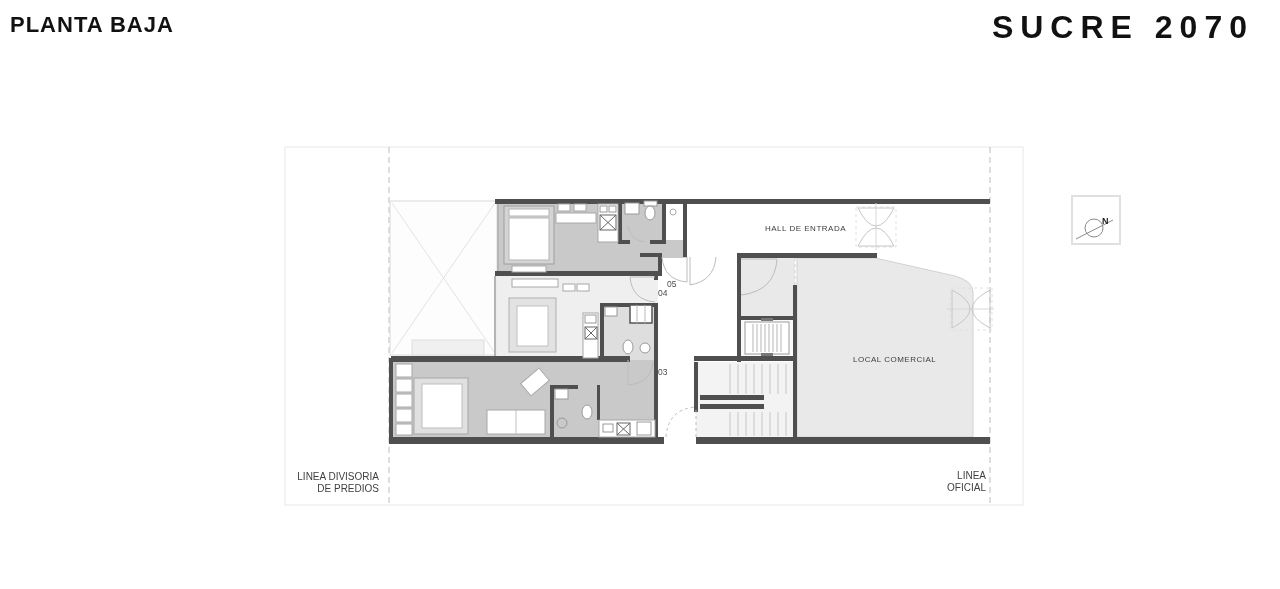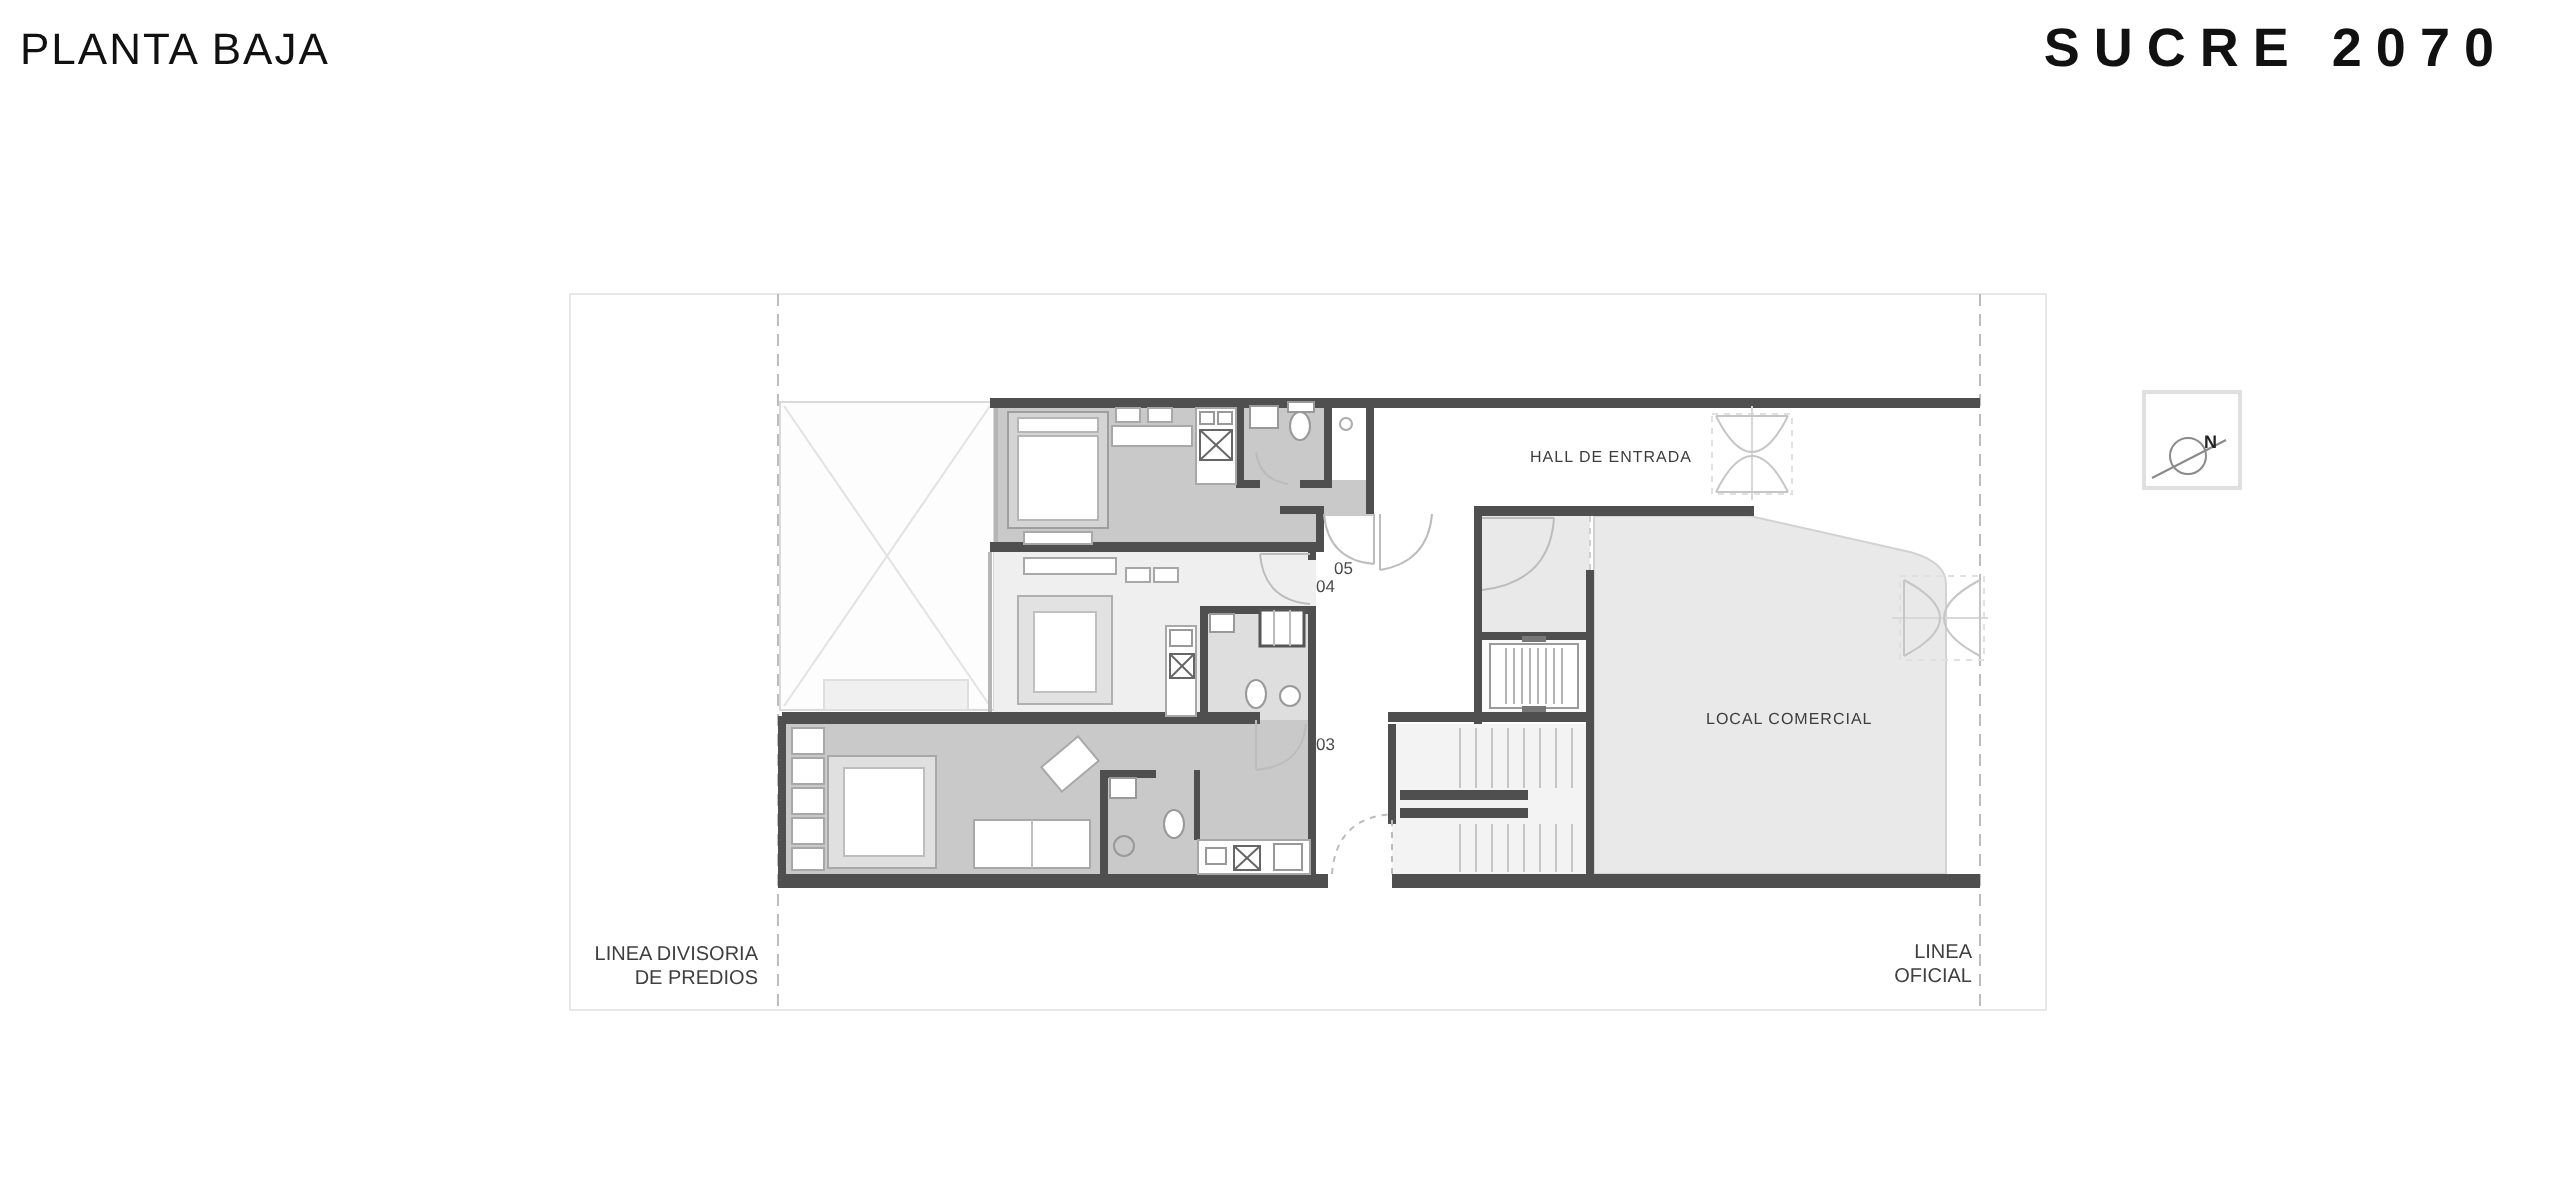--- a/index.html
+++ b/index.html
@@ -1,18 +1,18 @@
 <!DOCTYPE html>
 <html><head>
 <meta charset="utf-8">
 <style>
   html,body{margin:0;padding:0;background:#ffffff;width:1280px;height:589px;overflow:hidden;}
   .page{position:relative;width:1280px;height:589px;font-family:"Liberation Sans",sans-serif;}
-  .title-left{position:absolute;left:10px;top:12px;font-size:22px;font-weight:400;letter-spacing:1px;color:#111;}
-  .title-right{position:absolute;right:26px;top:9px;font-size:27px;font-weight:700;letter-spacing:7px;color:#111;}
+  .title-left{position:absolute;left:10px;top:12px;font-size:22px;font-weight:700;letter-spacing:1px;color:#111;}
+  .title-right{position:absolute;right:26px;top:9px;font-size:32px;font-weight:700;letter-spacing:7px;color:#111;}
   svg{position:absolute;left:0;top:0;}
   svg text{font-family:"Liberation Sans",sans-serif;fill:#3d3d3d;}
   .room-label{font-size:8px;letter-spacing:0.5px;}
   .unit-num{font-size:8.5px;fill:#4a4a4a;}
   .bound-label{font-size:10px;fill:#3f3f3f;}
   .north-n{font-size:9px;font-weight:700;fill:#222;}
   .wall{fill:#4f4f4f;}
   .furn{fill:#ffffff;stroke:#a8a8a8;stroke-width:1;}
   .fixt{fill:#ffffff;stroke:#999999;stroke-width:1;}
   .arc{fill:none;stroke:#bcbcbc;stroke-width:1;}

